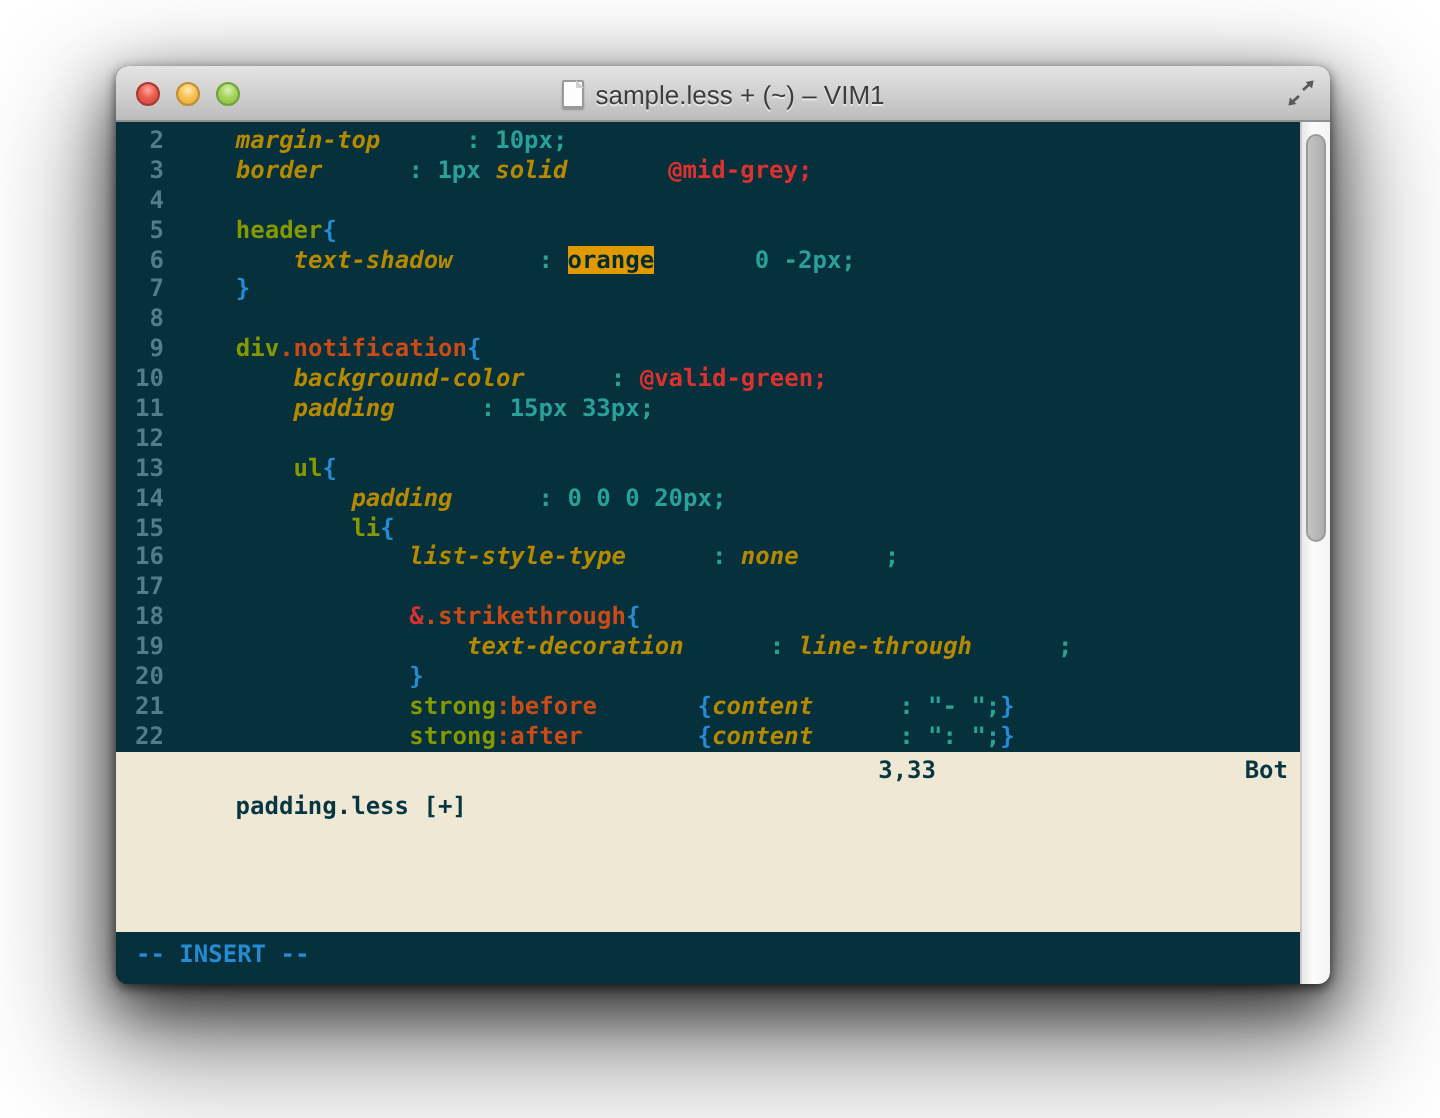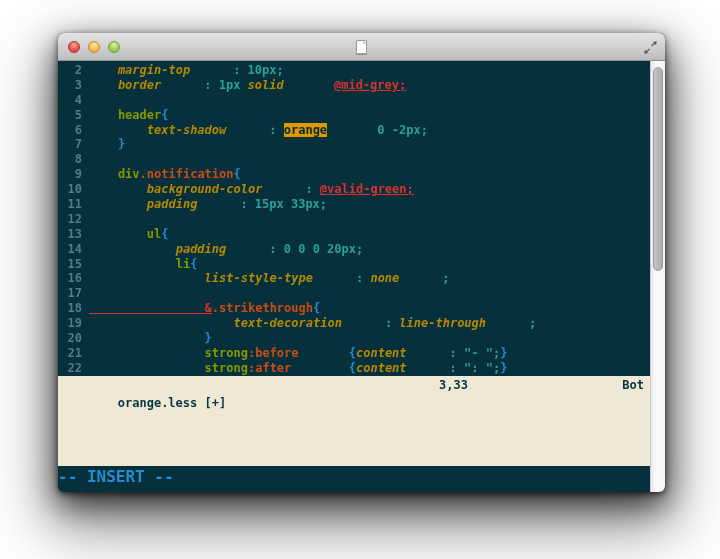--- a/index.html
+++ b/index.html
@@ -60,39 +60,39 @@
     font-size:12px; font-weight:bold; line-height:14.9px; white-space:pre;
   }
   .cl { display:flex; height:14.9px; }
   .num { flex:0 0 24px; text-align:right; margin-right:7px;
          color:var(--linenum,#527c8a); font-weight:bold; }
   .lt  { white-space:pre; }
   .tok.y  { color:var(--yellow,#b58900);font-style:italic; }
   .tok.c  { color:var(--cyan,#2aa198);margin-left:43px; }
   .tok.g  { color:var(--green,#859900); }
   .tok.o  { color:var(--orange,#cb4b16);text-align:center; }
-  .tok.r  { color:var(--red,#dc322f);text-decoration:underline; }
+  .tok.r  { color:var(--red,#dc322f); }
   .tok.b  { color:var(--blue,#268bd2); }
   .tok.hl { color:var(--highlight_fg,#042a33); background:var(--highlight_bg,#e09a00);margin-top:12px; }
 
   .statusbar {
     flex:0 0 18px; background:var(--statusbar_bg,#eee8d5);
     color:var(--statusbar_fg,#073642);
     font-family:"DejaVu Sans Mono","Liberation Mono",monospace;
     font-size:12px; font-weight:bold; line-height:18px;
     position:relative; padding-left:2px; white-space:pre;
   }
   .ruler    { position:absolute; right:182px; top:0; }
   .scrollpos{ position:absolute; right:6px;  top:0; }
 
   .modeline {
-    flex:0 0 26px; padding:3px 0 0 0;
+    flex:0 0 26px; padding:3px 0 0 10px;
     color:var(--mode_fg,#268bd2);
     font-family:"DejaVu Sans Mono","Liberation Mono",monospace;
-    font-size:16px; font-weight:bold; line-height:16px; white-space:pre;
+    font-size:12px; font-weight:bold; line-height:16px; white-space:pre;
   }
 
   
   .scrollbar {
     flex:0 0 15px; background:linear-gradient(to right,#e9e9e9,#fbfbfb 40%,#f4f4f4);
     border-left:1px solid #c9c9c9; position:relative;
   }
   .thumb {
     position:absolute; left:2px; right:2px; top:6px; height:204px;
     background:linear-gradient(to right,#c4c4c4,#adadad);
@@ -105,39 +105,40 @@
 <div class="window">
 
   <div class="titlebar">
     <div class="traffic">
       <span class="light red"></span>
       <span class="light yellow"></span>
       <span class="light green"></span>
     </div>
     <div class="title-wrap">
       <span class="doc-icon"></span>
+      <span class="title">sample.less + (~) – VIM1</span>
     </div>
     <span class="fs-btn">
       <svg width="15" height="13" viewBox="0 0 15 13">
         <g stroke="#5a5a5a" stroke-width="1.4" fill="#5a5a5a">
           <line x1="8.5" y1="5" x2="13" y2="1"></line>
             <path d="M13.8 0.2 L9.8 1 L13 4.2 Z" stroke="none"></path>
           <line x1="6.5" y1="8" x2="2" y2="12"></line>
             <path d="M1.2 12.8 L5.2 12 L2 8.8 Z" stroke="none"></path>
         </g>
       </svg>
     </span>
   </div>
 
   <div class="content">
     <div class="left-col">
       <div class="code" id="code"><div class="cl"><span class="num">2</span><span class="lt"><span class="tok y">    margin-top</span><span class="tok c">: 10px;</span></span></div><div class="cl"><span class="num">3</span><span class="lt"><span class="tok y">    border</span><span class="tok c">: 1px </span><span class="tok y">solid</span><span class="tok c"> </span><span class="tok r">@mid-grey;</span></span></div><div class="cl"><span class="num">4</span><span class="lt"></span></div><div class="cl"><span class="num">5</span><span class="lt"><span class="tok g">    header</span><span class="tok b">{</span></span></div><div class="cl"><span class="num">6</span><span class="lt"><span class="tok y">        text-shadow</span><span class="tok c">: </span><span class="tok hl">orange</span><span class="tok c"> 0 -2px;</span></span></div><div class="cl"><span class="num">7</span><span class="lt"><span class="tok b">    }</span></span></div><div class="cl"><span class="num">8</span><span class="lt"></span></div><div class="cl"><span class="num">9</span><span class="lt"><span class="tok g">    div</span><span class="tok o">.notification</span><span class="tok b">{</span></span></div><div class="cl"><span class="num">10</span><span class="lt"><span class="tok y">        background-color</span><span class="tok c">: </span><span class="tok r">@valid-green;</span></span></div><div class="cl"><span class="num">11</span><span class="lt"><span class="tok y">        padding</span><span class="tok c">: 15px 33px;</span></span></div><div class="cl"><span class="num">12</span><span class="lt"></span></div><div class="cl"><span class="num">13</span><span class="lt"><span class="tok g">        ul</span><span class="tok b">{</span></span></div><div class="cl"><span class="num">14</span><span class="lt"><span class="tok y">            padding</span><span class="tok c">: 0 0 0 20px;</span></span></div><div class="cl"><span class="num">15</span><span class="lt"><span class="tok g">            li</span><span class="tok b">{</span></span></div><div class="cl"><span class="num">16</span><span class="lt"><span class="tok y">                list-style-type</span><span class="tok c">: </span><span class="tok y">none</span><span class="tok c">;</span></span></div><div class="cl"><span class="num">17</span><span class="lt"></span></div><div class="cl"><span class="num">18</span><span class="lt"><span class="tok r">                &amp;</span><span class="tok o">.strikethrough</span><span class="tok b">{</span></span></div><div class="cl"><span class="num">19</span><span class="lt"><span class="tok y">                    text-decoration</span><span class="tok c">: </span><span class="tok y">line-through</span><span class="tok c">;</span></span></div><div class="cl"><span class="num">20</span><span class="lt"><span class="tok b">                }</span></span></div><div class="cl"><span class="num">21</span><span class="lt"><span class="tok g">                strong</span><span class="tok o">:before</span><span class="tok c"> </span><span class="tok b">{</span><span class="tok y">content</span><span class="tok c">: "- ";</span><span class="tok b">}</span></span></div><div class="cl"><span class="num">22</span><span class="lt"><span class="tok g">                strong</span><span class="tok o">:after</span><span class="tok c">  </span><span class="tok b">{</span><span class="tok y">content</span><span class="tok c">: ": ";</span><span class="tok b">}</span></span></div><div class="cl"><span class="num">23</span><span class="lt"><span class="tok b">            }</span></span></div></div>
 
       <div class="statusbar">
-        <span>orange.less [+]</span>
+        <span>padding.less [+]</span>
         <span class="ruler">3,33</span>
         <span class="scrollpos">Bot</span>
       </div>
 
       <div class="modeline">-- INSERT --</div>
     </div>
 
     <div class="scrollbar">
       <div class="thumb"></div>
     </div>

